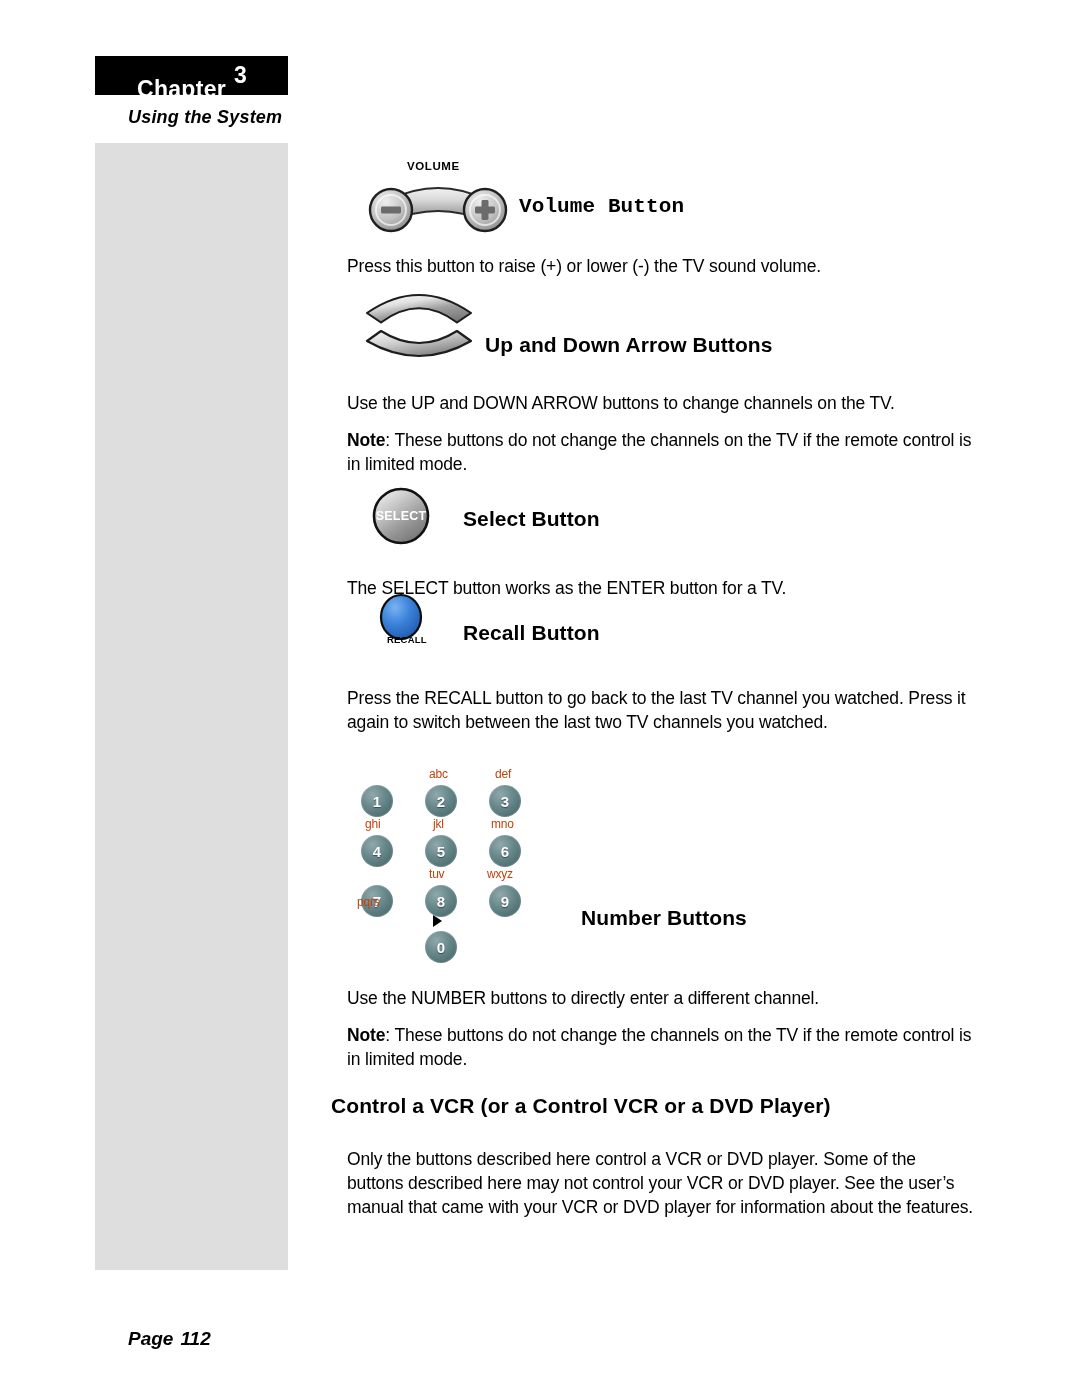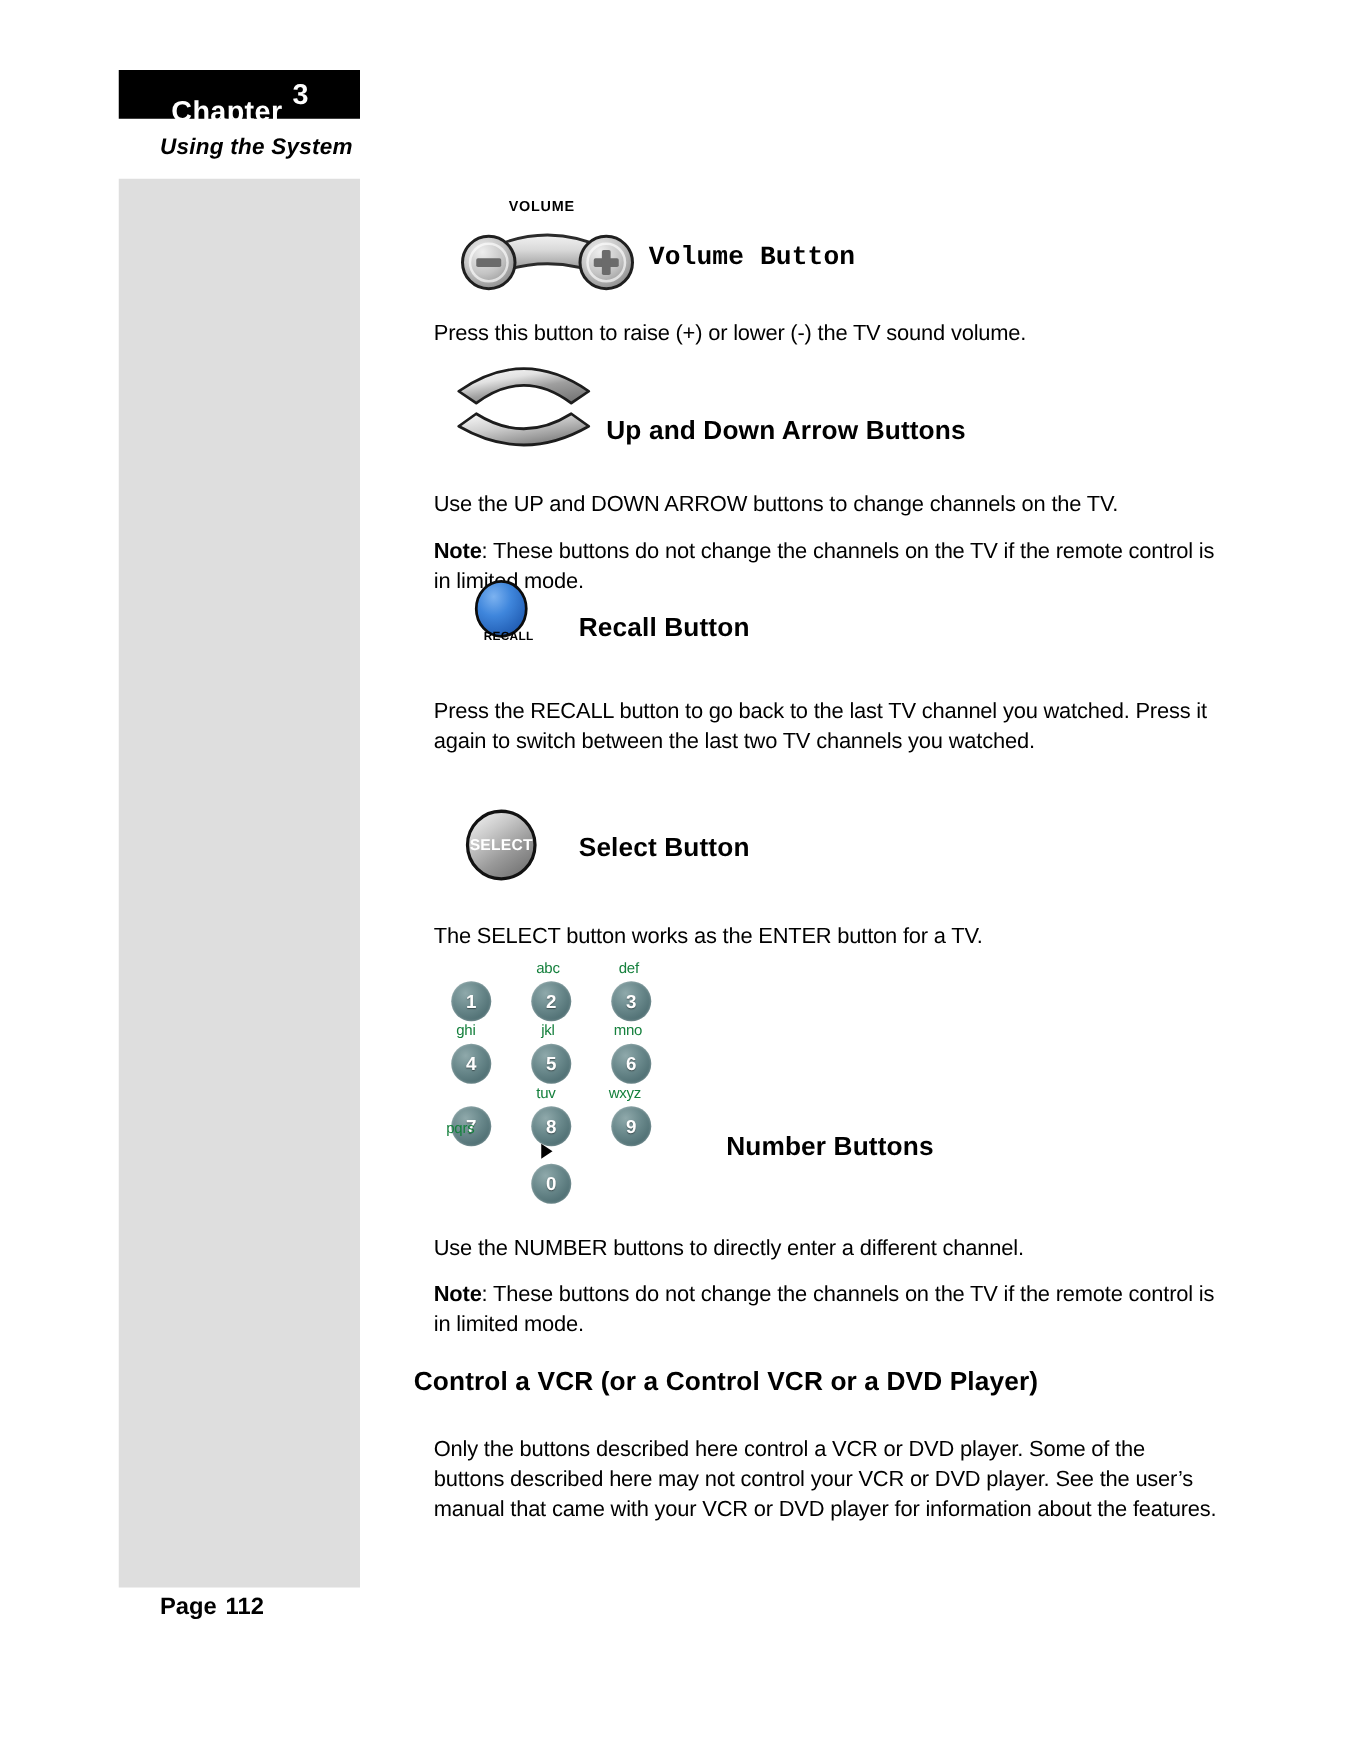--- a/index.html
+++ b/index.html
@@ -61,23 +61,24 @@
     top: 143px;
     width: 193px;
     height: 1127px;
     background: #dedede;
   }
 
   
   .page-footer {
     position: absolute;
     left: 128px;
-    top: 1275px;
+    top: 1328px;
     font-size: 19px;
     font-weight: bold;
+    font-style: italic;
     white-space: nowrap;
   }
   .page-footer .pg-num { padding-left: 7px; }
 
   
   .content {
     position: absolute;
     left: 331px;
     top: 143px;
     width: 640px;
@@ -181,21 +182,21 @@
     font-size: 15px;
     font-weight: bold;
     line-height: 1;
     text-shadow: 0 1px 1px rgba(0,0,0,.45);
   }
   .key-letters {
     position: absolute;
     font-size: 12px;
     letter-spacing: -.2px;
     white-space: nowrap;
-    color: #15803d;
+    color: #c2410c;
   }
   .play-tri {
     position: absolute;
     width: 0; height: 0;
     border-left: 9px solid #000;
     border-top: 6px solid transparent;
     border-bottom: 6px solid transparent;
   }
 </style>
 </head>
@@ -273,40 +274,20 @@
 
           <path d="M 6,40 Q 58,2 110,40 L 96,50 Q 58,20 20,50 Z" fill="url(#upArrGrad)" stroke="#1d1d1d" stroke-width="2.2" stroke-linejoin="round" transform="translate(0,0) scale(1,0.95)"></path>
 
           <path d="M 6,58 Q 58,88 110,58 L 96,48 Q 58,72 20,48 Z" fill="url(#dnArrGrad)" stroke="#1d1d1d" stroke-width="2.2" stroke-linejoin="round" transform="translate(0,8)"></path>
         </svg>
       </div>
       <h2 class="heading" style="margin-bottom:16px; margin-left:4px;">Up and Down Arrow Buttons</h2>
     </div>
     <p class="body-text" style="position:absolute; left:0; top:113px; width:640px;">Use the UP and DOWN ARROW buttons to change channels on the TV.</p>
     <p class="body-text" style="position:absolute; left:0; top:150px; width:640px;"><b>Note</b><span>: These buttons do not change the channels on the TV if the remote control is in limited mode.</span></p>
-  </div>
-
-  <div class="section" style="height:160px;">
-    <div class="row" style="position:absolute; left:40px; top:0px;">
-      <div class="recall-graphic">
-        <svg width="92" height="62" viewBox="0 0 92 62">
-          <defs>
-            <radialGradient id="recGrad" cx="35%" cy="28%" r="78%">
-              <stop offset="0%" stop-color="#7cb2f0"></stop>
-              <stop offset="45%" stop-color="#3f86dc"></stop>
-              <stop offset="100%" stop-color="#1f5ab0"></stop>
-            </radialGradient>
-          </defs>
-          <ellipse cx="30" cy="24" rx="20" ry="22" fill="url(#recGrad)" stroke="#0c0c0c" stroke-width="2.2"></ellipse>
-        </svg>
-        <div class="recall-caption">RECALL</div>
-      </div>
-      <h2 class="heading" style="margin-bottom:10px;">Recall Button</h2>
-    </div>
-    <p class="body-text" style="position:absolute; left:0; top:78px; width:640px;">Press the RECALL button to go back to the last TV channel you watched. Press it again to switch between the last two TV channels you watched.</p>
   </div>
 
   <div class="section" style="height:130px;">
     <div class="row" style="position:absolute; left:40px; top:22px;">
       <div class="select-graphic">
         <svg width="92" height="62" viewBox="0 0 92 62">
           <defs>
             <linearGradient id="selGrad" x1="0.15" y1="0" x2="0.85" y2="1">
               <stop offset="0%" stop-color="#f0f0f0"></stop>
               <stop offset="30%" stop-color="#c9c9c9"></stop>
@@ -316,20 +297,40 @@
           </defs>
           <circle cx="30" cy="31" r="27" fill="url(#selGrad)" stroke="#121212" stroke-width="2.6"></circle>
           <text x="30" y="35" text-anchor="middle" font-family="Liberation Sans, sans-serif" font-size="12.5" font-weight="bold" fill="#ffffff" letter-spacing="0.2">SELECT</text>
         </svg>
       </div>
       <h2 class="heading" style="margin-bottom:16px;">Select Button</h2>
     </div>
     <p class="body-text" style="position:absolute; left:0; top:98px; width:640px;">The SELECT button works as the ENTER button for a TV.</p>
   </div>
 
+  <div class="section" style="height:160px;">
+    <div class="row" style="position:absolute; left:40px; top:0px;">
+      <div class="recall-graphic">
+        <svg width="92" height="62" viewBox="0 0 92 62">
+          <defs>
+            <radialGradient id="recGrad" cx="35%" cy="28%" r="78%">
+              <stop offset="0%" stop-color="#7cb2f0"></stop>
+              <stop offset="45%" stop-color="#3f86dc"></stop>
+              <stop offset="100%" stop-color="#1f5ab0"></stop>
+            </radialGradient>
+          </defs>
+          <ellipse cx="30" cy="24" rx="20" ry="22" fill="url(#recGrad)" stroke="#0c0c0c" stroke-width="2.2"></ellipse>
+        </svg>
+        <div class="recall-caption">RECALL</div>
+      </div>
+      <h2 class="heading" style="margin-bottom:10px;">Recall Button</h2>
+    </div>
+    <p class="body-text" style="position:absolute; left:0; top:78px; width:640px;">Press the RECALL button to go back to the last TV channel you watched. Press it again to switch between the last two TV channels you watched.</p>
+  </div>
+
   <div class="section" style="height:275px;">
     <div class="row" style="position:absolute; left:26px; top:10px;">
       <div class="keypad">
 
         <div class="key" style="left:4px; top:22px;">
           <div class="circle">
               <span class="digit">1</span>
             </div>
         </div>
         <div class="key-letters" style="left:4px; top:6px;"></div>

